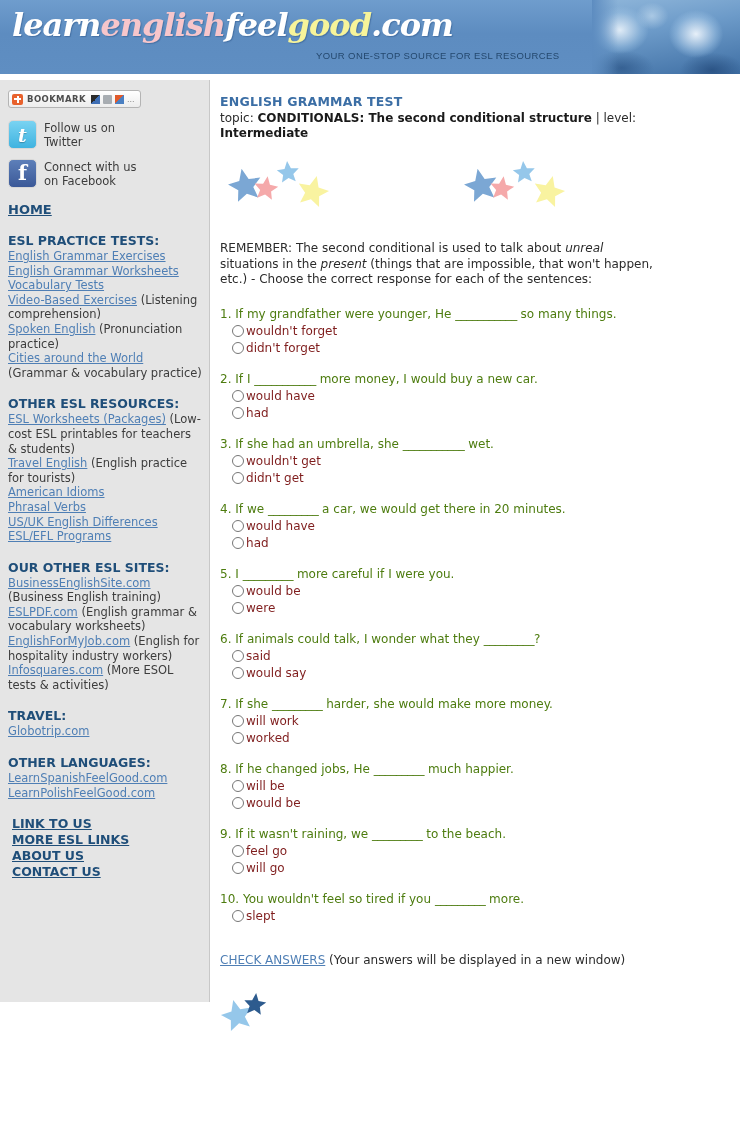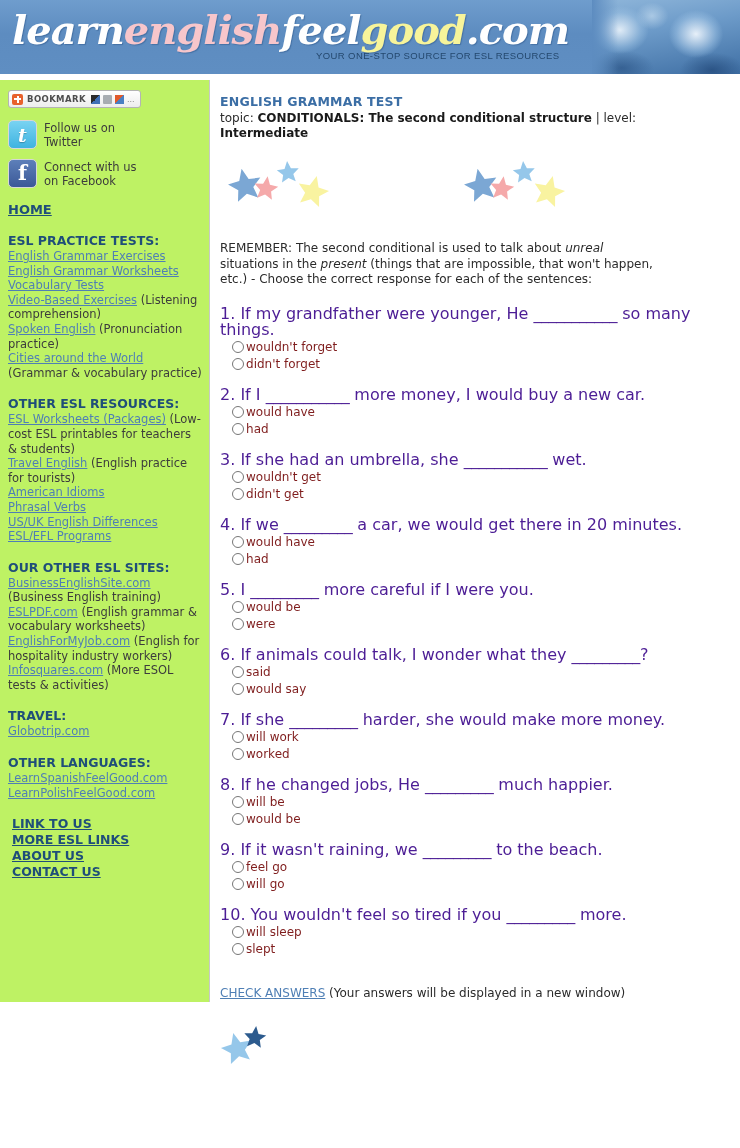--- a/index.html
+++ b/index.html
@@ -41,21 +41,21 @@
     position: absolute; left: 0; top: 0; bottom: 0;
     width: 26px;
     background: linear-gradient(90deg, #5d8cc0 0%, rgba(93,140,192,0) 100%);
   }
   .logo {
     position: absolute;
     left: 12px; top: 6px;
     font-family: "DejaVu Serif", "Liberation Serif", serif;
     font-style: italic;
     font-weight: bold;
-    font-size: 40px;
+    font-size: 32px;
     letter-spacing: -1px;
     white-space: nowrap;
     text-shadow: 1px 1px 1px rgba(40,80,130,.45);
   }
   .logo .w { color: #ffffff; }
   .logo .p { color: #f7c6cb; }
   .logo .y { color: #f7f49a; }
   .tagline {
     position: absolute;
     left: 316px; top: 50px;
@@ -71,21 +71,21 @@
 
   
   .columns {
     display: flex;
     align-items: flex-start;
     width: 740px;
   }
   .sidebar {
     width: 219px;
     min-height: 922px;
-    background: #bef264;
+    background: #e5e5e5;
     border-right: 1px solid #c8c8c8;
     padding: 8px 6px 20px 6px;
     font-size: 11.5px;
     color: #333333;
   }
   .content {
     width: 553px;
     padding: 14px 14px 20px 10px;
     background: #ffffff;
   }
@@ -219,22 +219,22 @@
     font-size: 12px;
     color: #2b2b2b;
     line-height: 15.5px;
     margin: 14px 0 0 0;
     max-width: 442px;
   }
 
   .qlist { margin: 18px 0 0 0; }
   .question { margin-bottom: 14px; }
   .q-text {
-    font-size: 16px;
-    color: #4c1d95;
+    font-size: 12px;
+    color: #4d7c0f;
     line-height: 16px;
     margin: 0 0 1px 0;
   }
   .blank { letter-spacing: -.4px; }
   .opt-row {
     display: flex; align-items: center;
     margin-left: 12px;
     line-height: 17px;
   }
   .opt-row input[type=radio] {
@@ -514,24 +514,20 @@
             </label>
             <label class="opt-row">
               <input type="radio" name="q9" style="">
               <span class="opt-label">will go</span>
             </label>
           </div>
           <div class="question">
             <div class="q-text"><span>10.</span><span> You wouldn't feel so tired if you </span><span class="blank">_________</span><span> more.</span></div>
             <label class="opt-row">
               <input type="radio" name="q10" style="">
-              <span class="opt-label">will sleep</span>
-            </label>
-            <label class="opt-row">
-              <input type="radio" name="q10" style="">
               <span class="opt-label">slept</span>
             </label>
           </div>
         </div>
 
       <div class="check-block">
         <a href="#" class="check-link">CHECK ANSWERS</a><span class="check-note"> (Your answers will be displayed in a new window)</span>
       </div>
 
       <div class="footer-stars">

